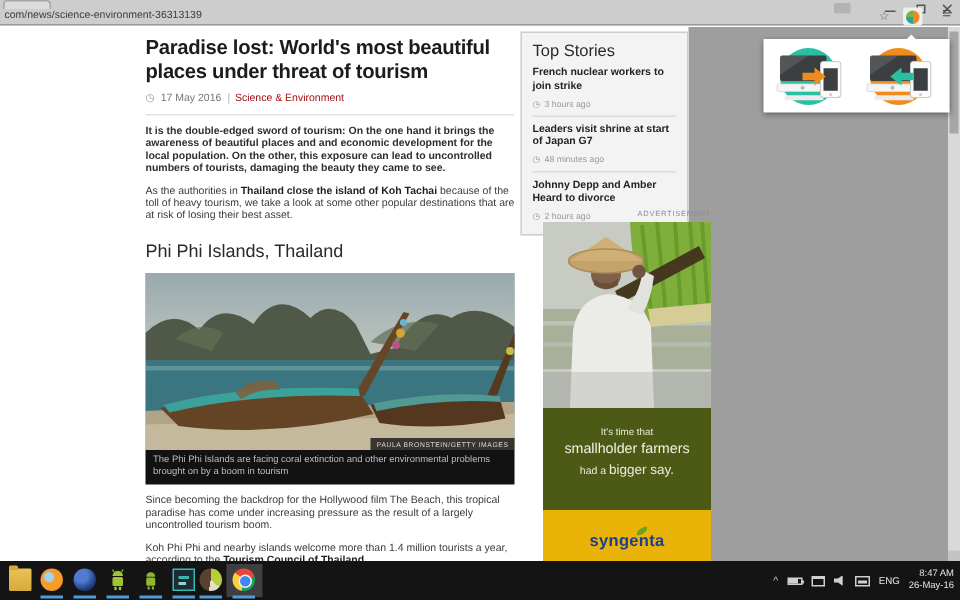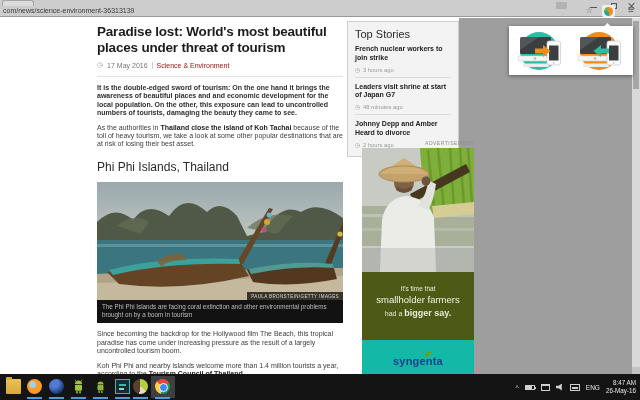--- a/index.html
+++ b/index.html
@@ -66,22 +66,22 @@
 
   
   #ad { position:absolute; left:347px; top:122px; width:112px;margin-left:15px; }
   #ad-label { text-align:right; font-size:5px; color:#8d8d8d; letter-spacing:.5px; margin-bottom:2px; }
   #ad-photo { width:112px; height:124px; background:#c9cdc6; overflow:hidden; }
   #ad-green { width:112px; height:68px; background:#4d5a16; text-align:center; color:#e7ead9;
               padding-top:13px; }
   #ad-line1 { font-size:6.5px; }
   #ad-line2 { font-size:9.5px; margin-top:2px; color:#f0f2e6; }
   #ad-line3 { font-size:7px; margin-top:3px; }
-  #ad-line3 b { font-size:9px; font-weight:700; }
-  #ad-brand-strip { width:112px; height:42px; background:#14b8a6; display:flex;
+  #ad-line3 b { font-size:9px; font-weight:400; }
+  #ad-brand-strip { width:112px; height:42px; background:#eab308; display:flex;
                     align-items:center; justify-content:center; }
   #ad-brand { position:relative; font-size:11px; font-weight:bold; color:#1c3e8e; letter-spacing:.2px; }
   #ad-leaf { position:absolute; left:31px; top:-3px; width:8px; height:4px; background:#63a41f;
              border-radius:80% 20% 80% 20%; transform:rotate(-20deg); }
 
   
   #popup { position:absolute; left:509px; top:8px; width:124px; height:49px; background:#fff;
            box-shadow:0 1px 4px rgba(0,0,0,.45); z-index:40; }
   #popup-notch { position:absolute; left:96px; top:-2px; width:5px; height:5px; background:#fff; transform:rotate(45deg); }
   .dev-icon { position:absolute; top:2px; }

